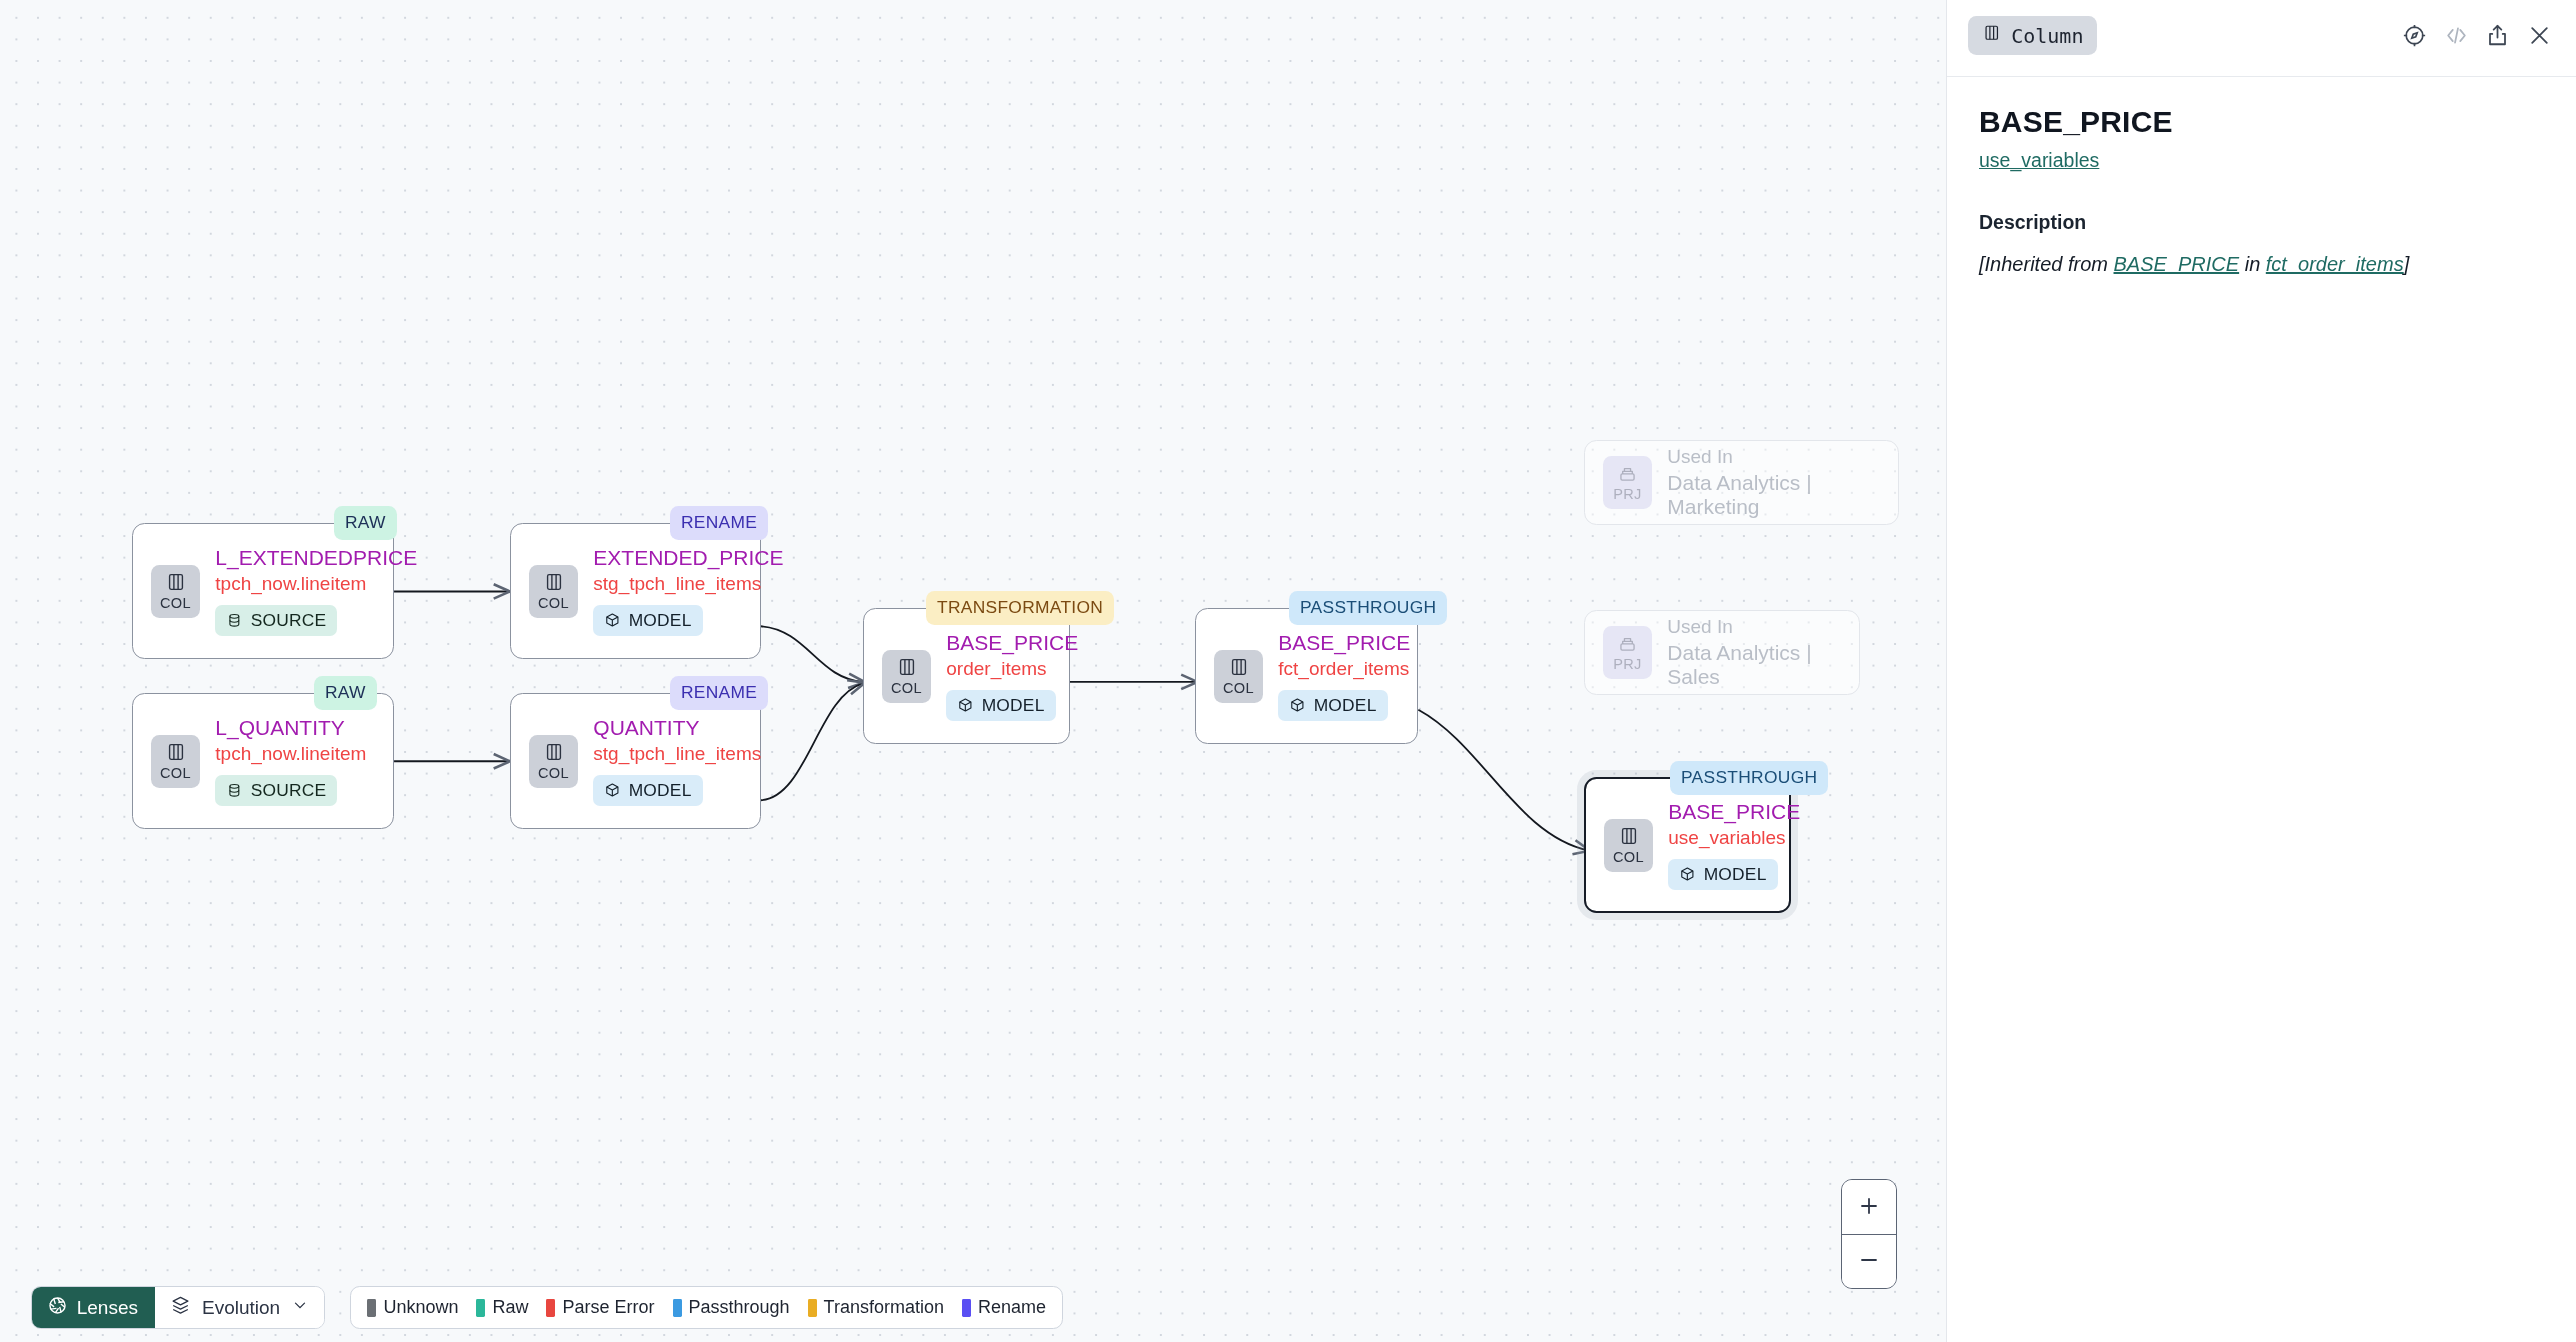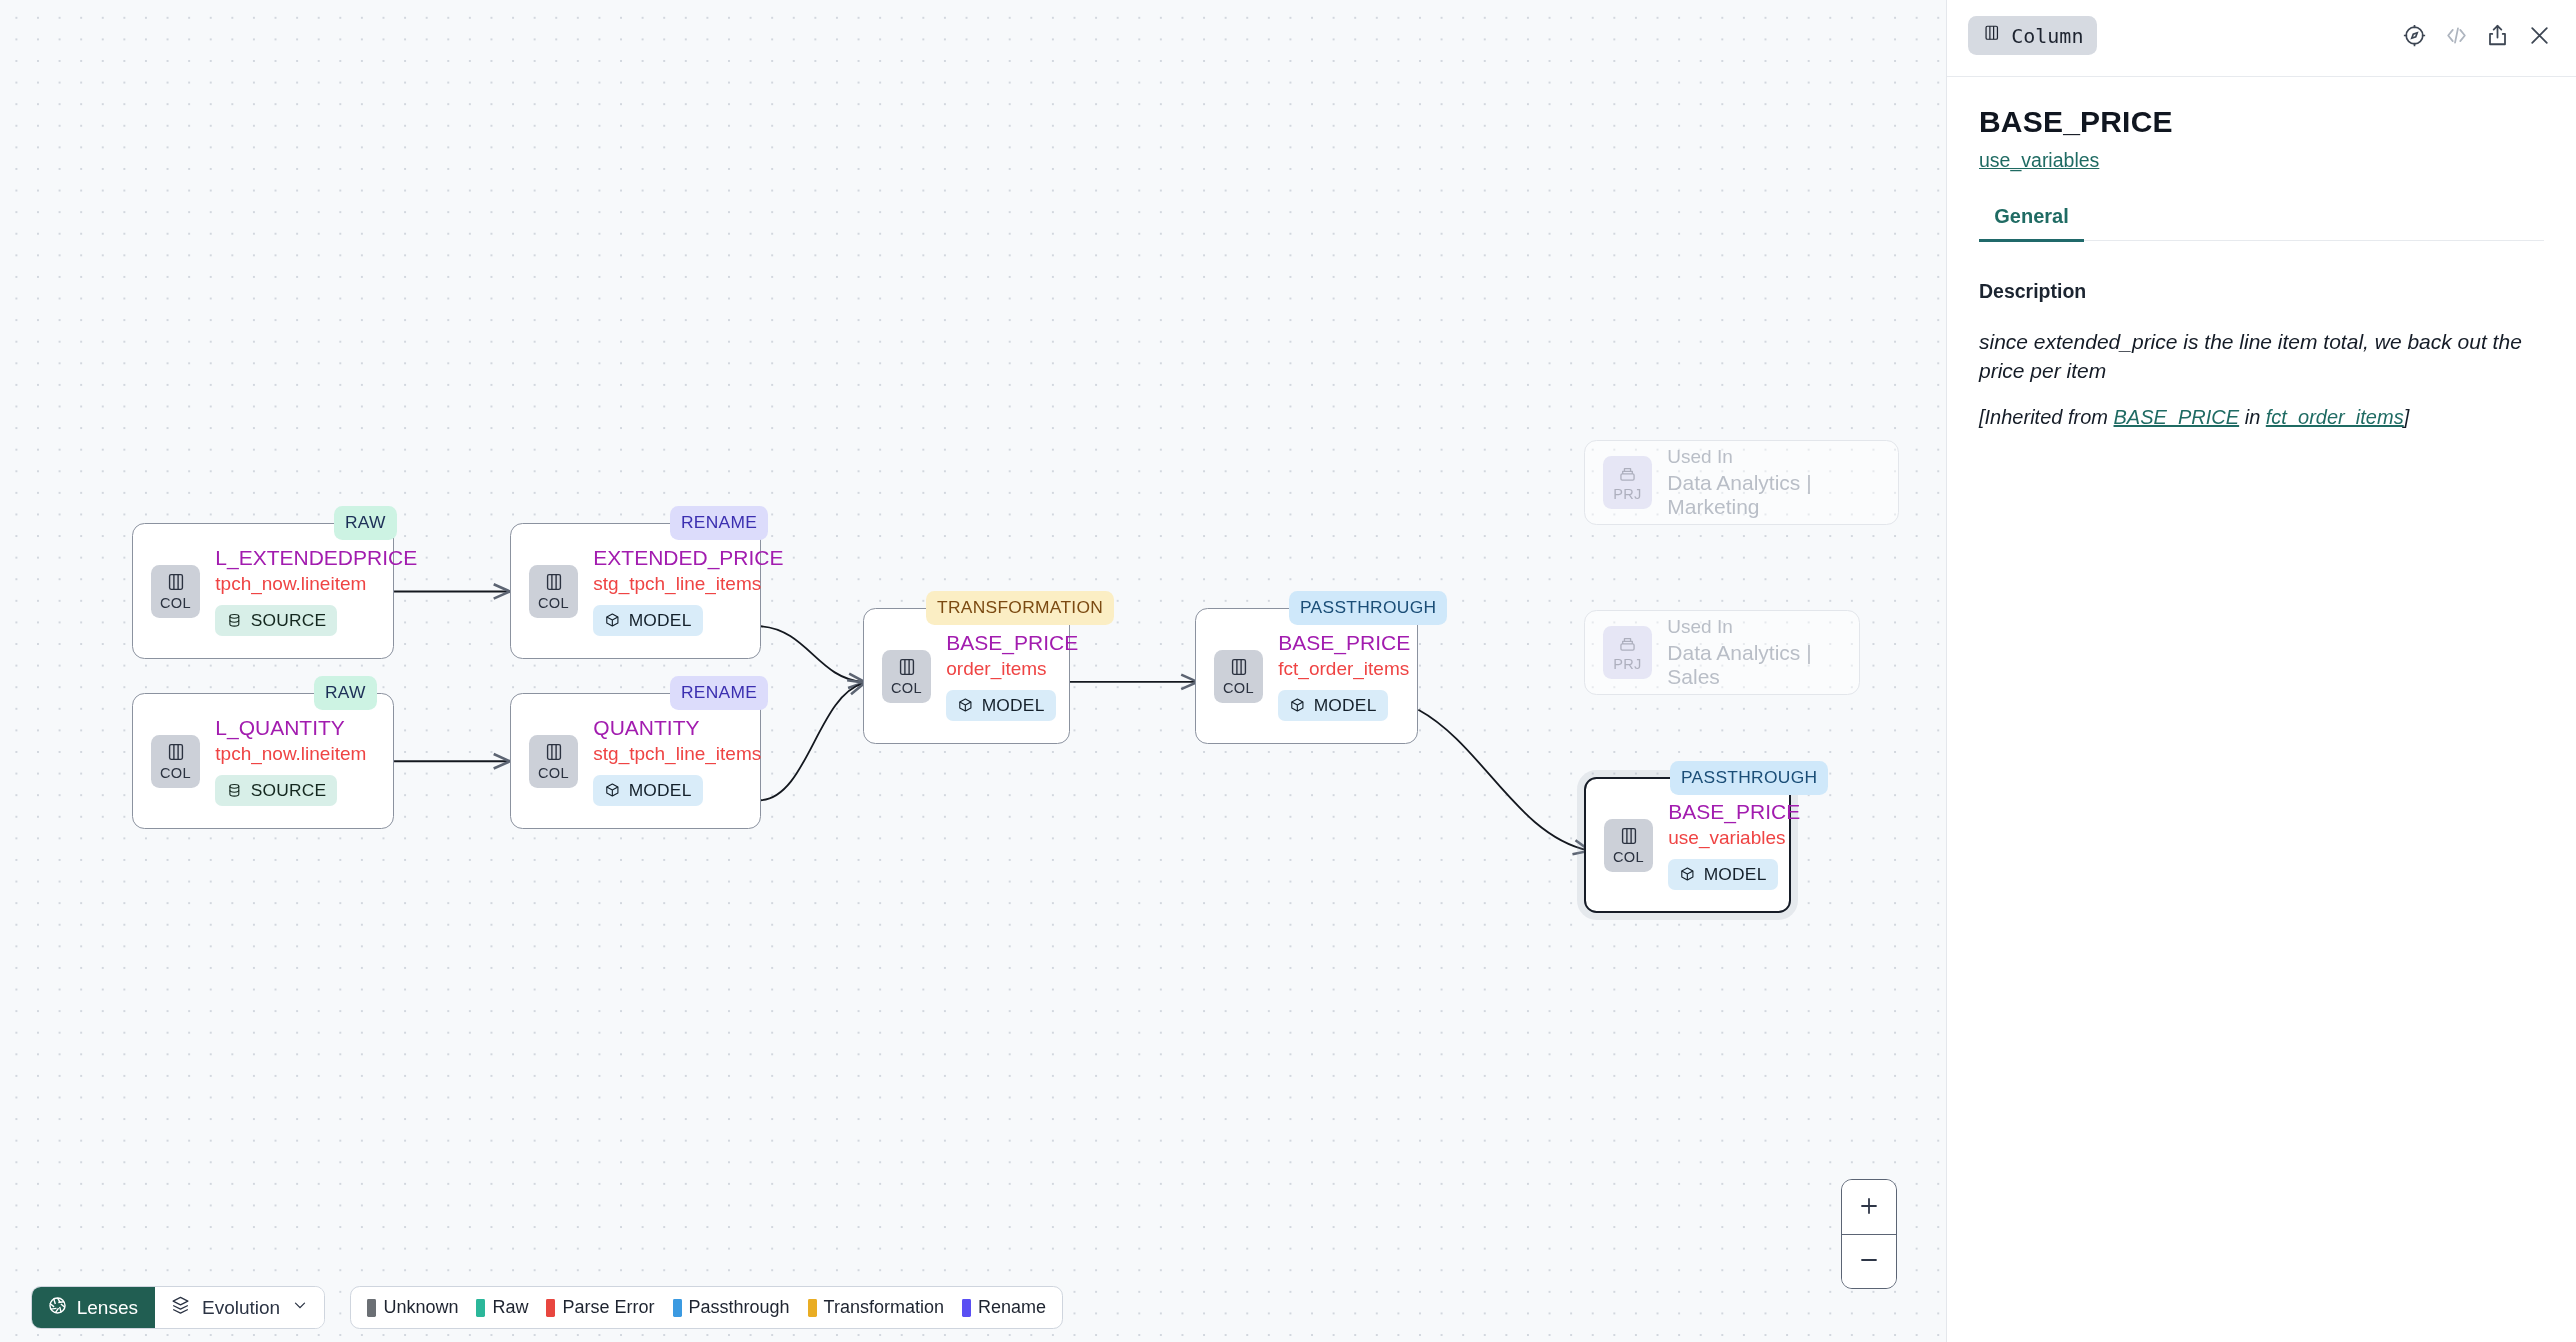--- a/index.html
+++ b/index.html
@@ -451,24 +451,20 @@
           <svg width="25" height="25" viewBox="0 0 24 24" fill="none" stroke="currentColor" stroke-width="1.7" stroke-linecap="round">
               <path d="M5 5 L19 19 M19 5 L5 19"></path>
             </svg>
         </span>
       </div>
     </div>
 
     <div class="panel-title">BASE_PRICE</div>
     <a class="panel-link">use_variables</a>
 
-    <div class="tabs">
-      <div class="tab">General</div>
-    </div>
 
     <div class="sec-title">Description</div>
-    <div class="desc">since extended_price is the line item total, we back out the price per item</div>
     <div class="inherit">
       <span>[Inherited from </span><a>BASE_PRICE</a><span> in </span><a>fct_order_items</a><span>]</span>
     </div>
   </div>
 </div>
 
 
 </body></html>

